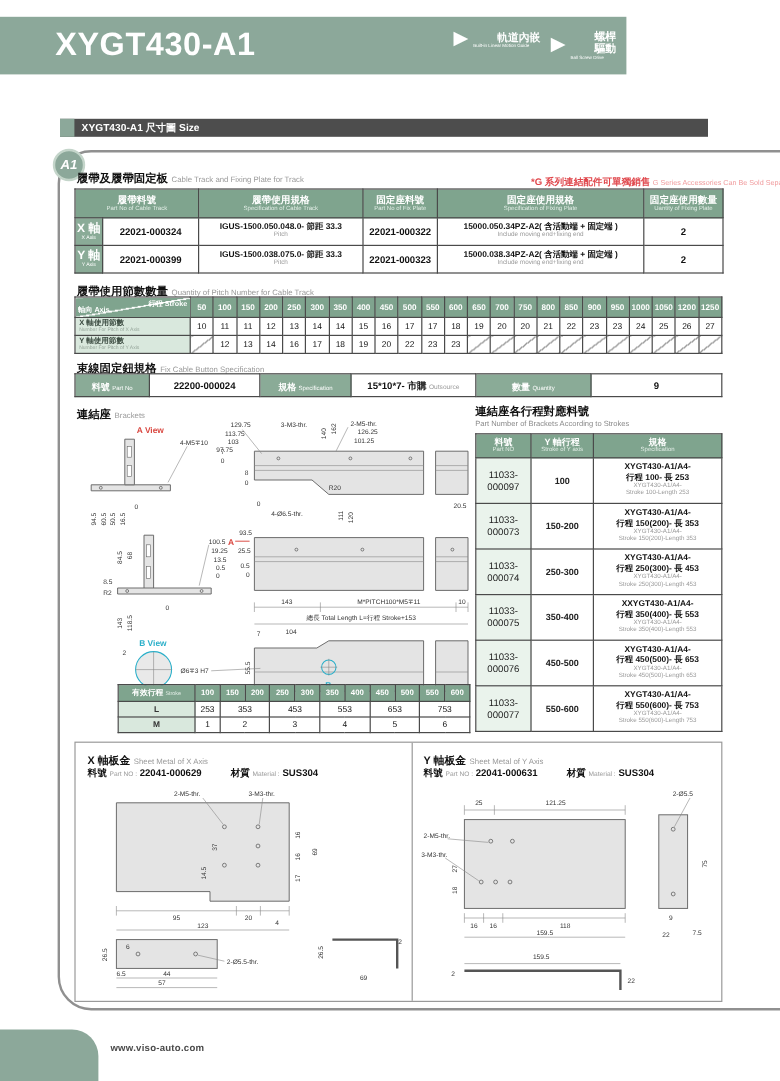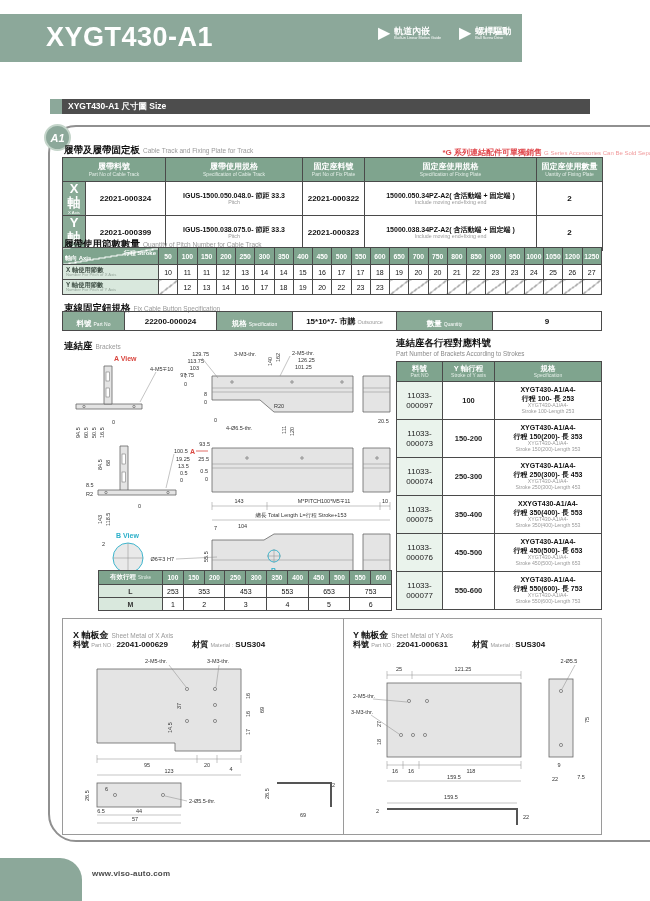--- a/index.html
+++ b/index.html
@@ -6,21 +6,21 @@
   html,body { background:#fff; }
   .page { position:relative; width:650px; height:901px; background:#fff; overflow:hidden;
           font-family:"Liberation Sans", sans-serif; color:#222; }
 
   
   .band { position:absolute; left:0; top:14px; width:522px; height:48px; background:#8CA89A; color:#fff; }
   .band .model { position:absolute; left:46px; top:8px; font-size:27px; font-weight:bold; letter-spacing:.5px; }
   .band .axes  { position:absolute; left:224px; top:14px; font-size:20px; font-weight:normal; }
   .bdg { position:absolute; top:11px; display:flex; align-items:center; gap:4px; }
   .bdg .arr { font-size:16px; line-height:1; }
-  .bdg .t1b { font-size:9px; font-weight:bold; line-height:1.15; }
+  .bdg .t1b { font-size:9px; font-weight:bold; line-height:1.15;margin-left:20px; }
   .bdg .t2b { font-size:3.8px; line-height:1.2; }
 
   
   .bar { position:absolute; left:50px; top:99px; width:540px; height:15px; background:#4D4D4D; }
   .bar .sq  { position:absolute; left:0; top:0; width:12px; height:15px; background:#8CA89A; }
   .bar .txt { position:absolute; left:18px; top:0; color:#fff; font-size:8.5px; font-weight:bold; line-height:15px; }
 
   
   .panel { position:absolute; left:48px; top:125px; width:636px; height:717px; background:#fff;
            border:2px solid #909090; border-radius:28px; }
@@ -36,21 +36,21 @@
 
   table { border-collapse:collapse; table-layout:fixed; }
   td { padding:0; text-align:center; vertical-align:middle; }
 
   
   .t1 td { border:1px solid #4a4a4a; }
   .t1 .th { background:#7FA48E; color:#fff; height:24px; }
   .t1 .th .zh { display:block; font-size:8px; font-weight:bold; line-height:1.25; }
   .t1 .th .en { display:block; font-size:5px; color:#E3EEE7; line-height:1.1; }
   .t1 .axis { background:#8AAB97; color:#fff; }
-  .t1 .axis .zh { display:block; font-size:13px; font-weight:bold; line-height:1.1; }
+  .t1 .axis .zh { display:block; font-size:10px; font-weight:bold; line-height:1.1; }
   .t1 .axis .en { display:block; font-size:4.3px; line-height:1.1; }
   .t1 .v  { font-size:8px; font-weight:bold; color:#111; }
   .t1 .s1 { display:block; font-size:7px; font-weight:bold; color:#111; line-height:1.2; }
   .t1 .s2 { display:block; font-size:5.3px; color:#999; line-height:1.1; }
   .t1 tr.r { height:23px; }
 
   
   .t2 td { border:1px solid #4a4a4a; }
   .t2 .hd { background:#7FA48E; color:#fff; font-size:6.8px; font-weight:bold; height:17px; }
   .t2 .corner { position:relative; background:#7FA48E;

